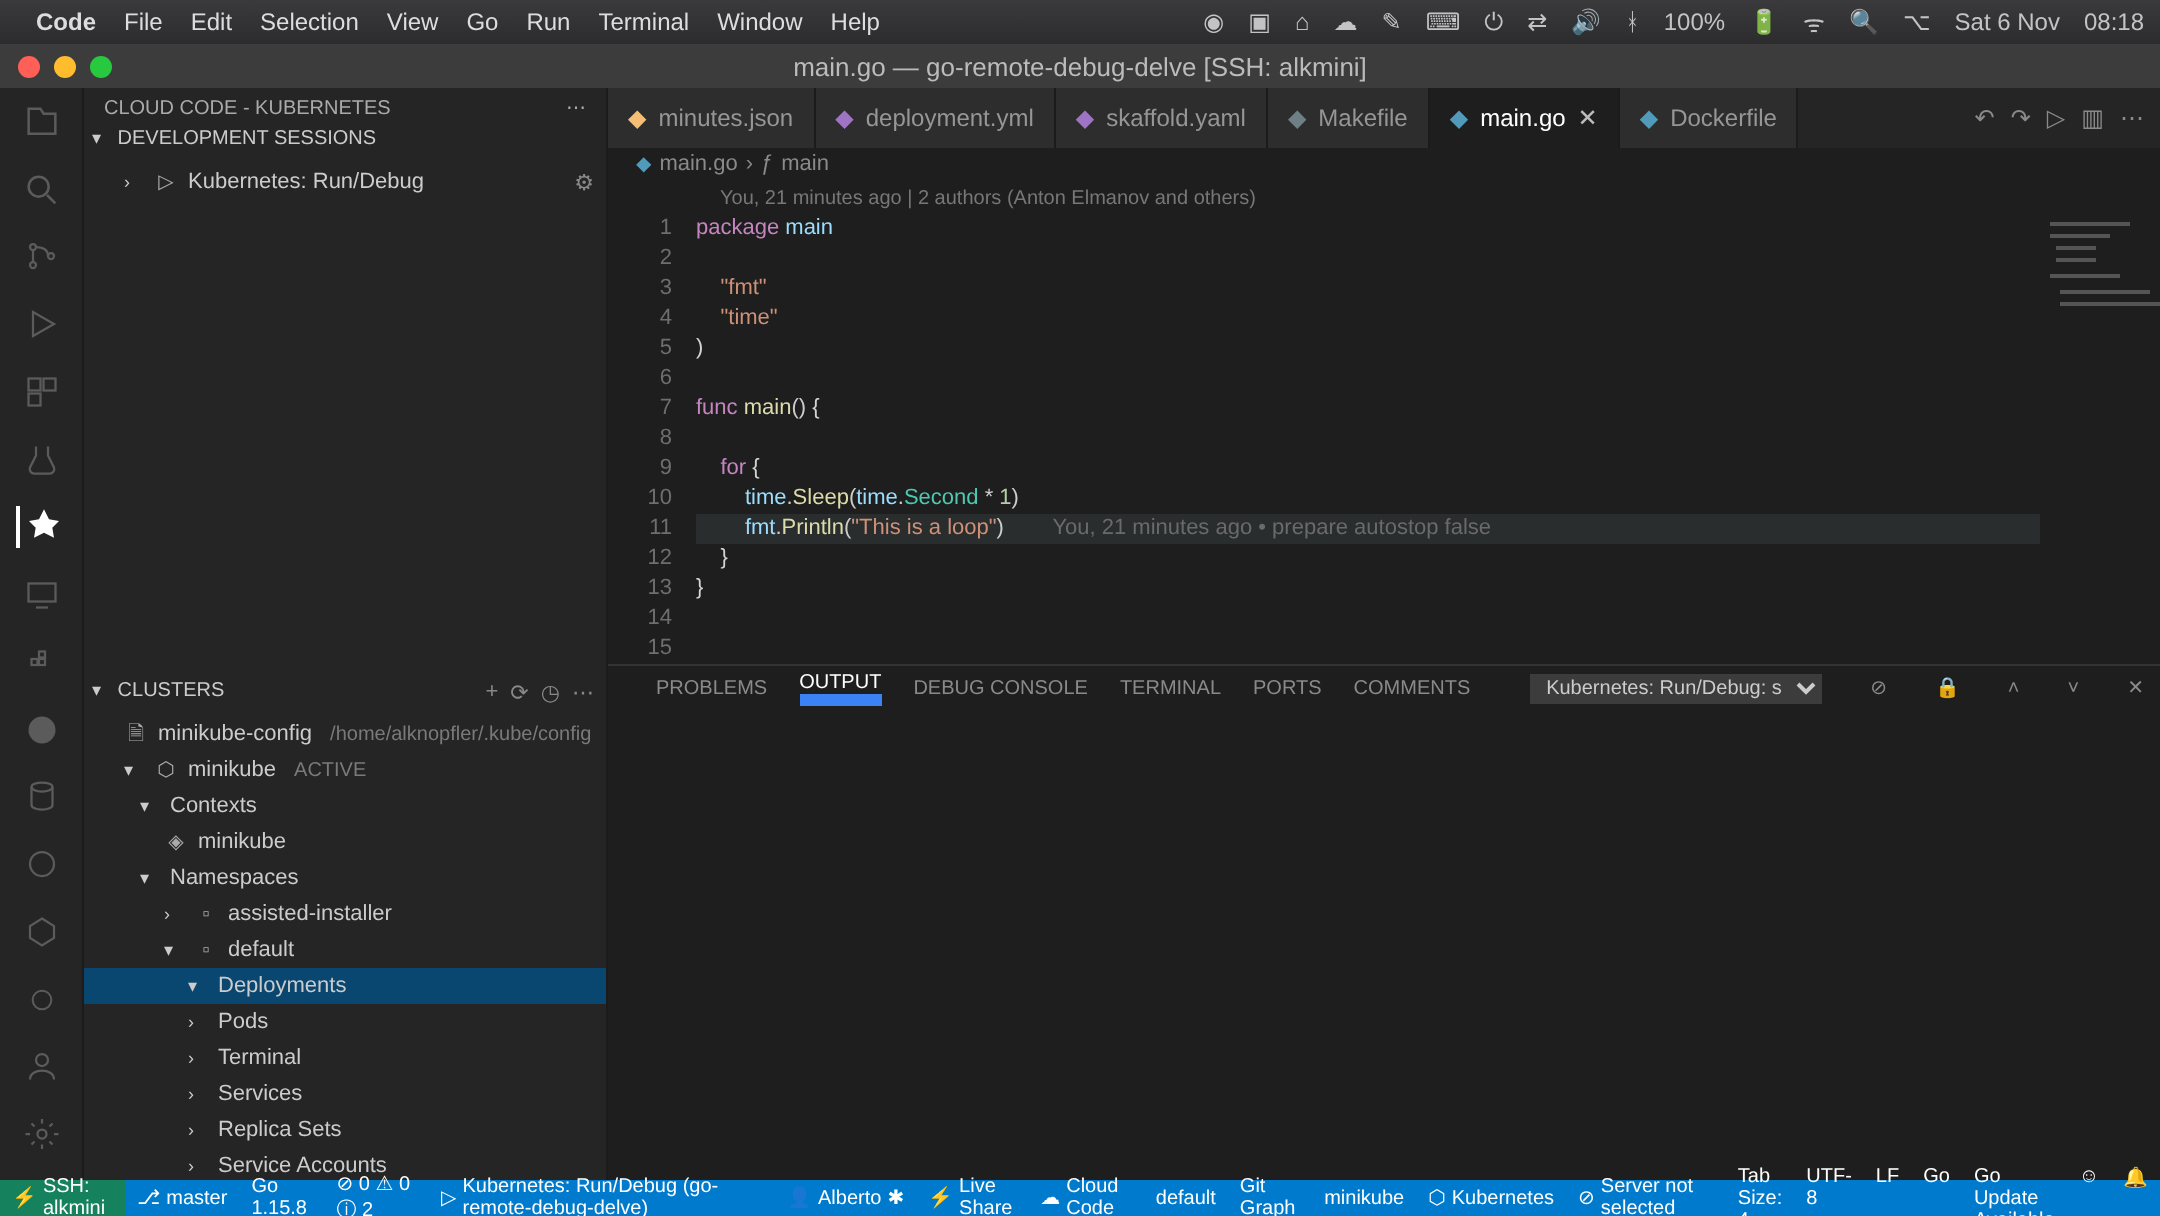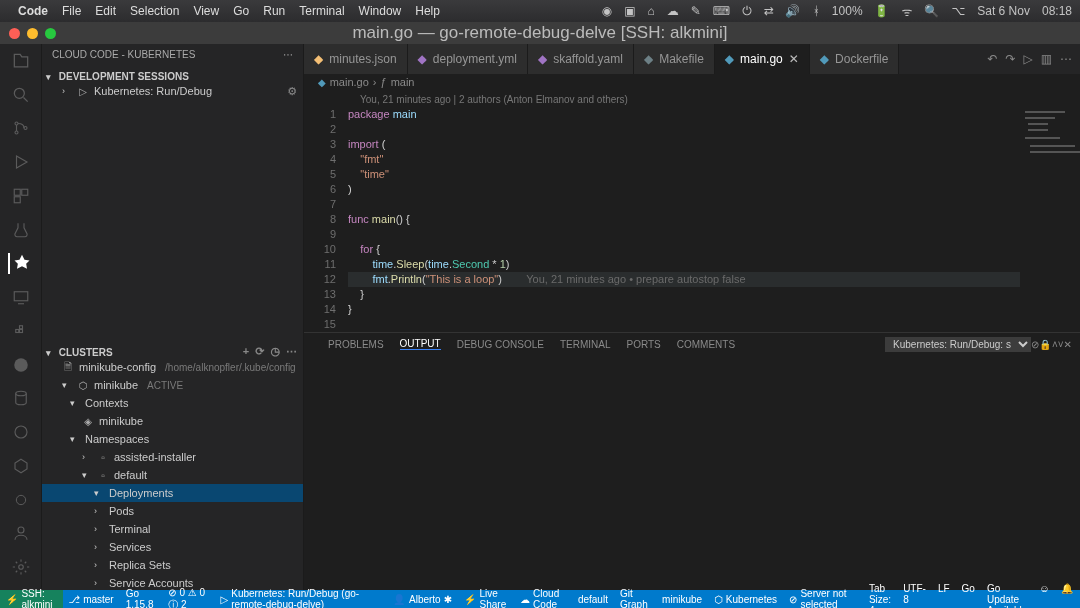--- a/index.html
+++ b/index.html
@@ -11,36 +11,36 @@
 .menubar .m-item { margin-right: 14px; cursor: default; }
 .menubar .m-item.bold { font-weight: 600; }
 .menubar .right { margin-left: auto; display: flex; align-items: center; gap: 12px; }
 .menubar .right .mi { opacity: .85; font-size: 12px; }
 
 
 .titlebar { height: 22px; background: #3c3c3c; display: flex; align-items: center; position: relative; }
 .traffic { display: flex; gap: 7px; padding-left: 9px; }
 .traffic span { width: 11px; height: 11px; border-radius: 50%; display: block; }
 .traffic .r { background: #ff5f56; } .traffic .y { background: #ffbd2e; } .traffic .g { background: #27c93f; }
-.titlebar .title { position: absolute; left: 50%; transform: translateX(-50%); color: #bbb; font-size: 17px; }
+.titlebar .title { position: absolute; left: 50%; transform: translateX(-50%); color: #bbb; font-size: 13px; }
 
 
 .columns { display: flex; height: calc(100% - 22px - 22px - 18px); }
 
 
 .activitybar { width: 42px; background: #252526; display: flex; flex-direction: column; align-items: center; padding-top: 6px; border-right: 1px solid #1b1b1b; }
 .activitybar .aicon { width: 24px; height: 24px; margin-bottom: 12px; opacity: .55; display:flex; align-items:center; justify-content:center; }
 .activitybar .aicon.active { opacity: 1; border-left: 2px solid #fff; margin-left: -2px; padding-left: 2px; }
 .activitybar .spacer { flex: 1; }
 
 
 .sidebar { width: 262px; background: #252526; display: flex; flex-direction: column; border-right: 1px solid #1b1b1b; }
 .side-head { height: 20px; display: flex; align-items: center; padding: 0 10px; color: #aaa; text-transform: uppercase; font-size: 10px; justify-content: space-between; }
 .side-sec { color: #ccc; font-size: 11px; }
-.sec-title { height: 18px; display: flex; align-items: flex-end; padding-left: 4px; font-weight: 700; font-size: 10px; color: #ccc; text-transform: uppercase; gap:4px; justify-content:space-between; padding-right:6px;}
+.sec-title { height: 18px; display: flex; align-items: flex-start; padding-left: 4px; font-weight: 400; font-size: 10px; color: #ccc; text-transform: uppercase; gap:4px; justify-content:space-between; padding-right:6px;}
 .tree-row { height: 18px; display: flex; align-items: center; padding-left: 20px; gap: 5px; color: #ccc; }
 .tree-row.selected { background: #094771; }
 .tree-row .ico { width: 12px; display:inline-block; text-align:center; font-size:10px; opacity:.8; }
 .tree-row.d1 { padding-left: 28px; } .tree-row.d2 { padding-left: 40px; } .tree-row.d3 { padding-left: 52px; }
 .subtle { color: #7a7a7a; font-size: 10px; margin-left: 4px; }
 .sidebar-bottom { flex:1; overflow:hidden; }
 
 
 .editor { flex: 1; display: flex; flex-direction: column; background: #1e1e1e; }
 .tabs { height: 30px; background: #252526; display: flex; align-items: stretch; }
@@ -61,22 +61,22 @@
 .codebody .ln { height: 15px; white-space: pre; }
 .kw { color:#c586c0; } .pkg { color:#9cdcfe; } .str { color:#ce9178; } .fn { color:#dcdcaa; }
 .typ { color:#4ec9b0;text-align:center; } .cmt { color:#6a6a6a; } .op { color:#d4d4d4; } .num { color:#b5cea8; }
 .codebody .hl { background:#2a2d2e; }
 .minimap { width: 60px; background:#1e1e1e; }
 
 
 .panel { height: 262px; background:#1e1e1e; border-top:1px solid #333; display:flex; flex-direction:column; }
 .panel-tabs { height: 22px; display:flex; align-items:center; padding-left:8px; gap:16px; font-size:10px; color:#8a8a8a;margin-left:16px; }
 .panel-tabs .pt { text-transform: uppercase; cursor:default; }
-.panel-tabs .pt.active { color:#fff; border-bottom:1px solid #3b82f6; }
-.panel-tabs .right { margin-left:auto; display:flex; align-items:center; gap:0; padding-right:8px; }
+.panel-tabs .pt.active { color:#fff; border-bottom:6px solid #3b82f6; }
+.panel-tabs .right { margin-left:auto; display:flex; align-items:center; gap:24px; padding-right:8px; }
 .panel-tabs select { background:#3c3c3c; color:#ccc; border:none; font-size:10px; padding:1px 4px; }
 .panel-body { flex:1; }
 
 
 .statusbar { height: 18px; background:#007acc; display:flex; align-items:center; color:#fff; font-size:10px; }
 .statusbar .sb { padding: 0 6px; display:flex; align-items:center; gap:3px; height:100%; }
 .statusbar .sb.green { background:#16825d; }
 .statusbar .sbr { margin-left:auto; display:flex; }
 
 .chev { font-size:9px; display:inline-block; width:10px; }
@@ -373,21 +373,20 @@
           <div>10</div>
           <div>11</div>
           <div>12</div>
           <div>13</div>
           <div>14</div>
           <div>15</div>
         </div>
       <div class="codebody" id="codebody">
           <div class="ln"><span class="kw">package</span> <span class="pkg">main</span></div>
           <div class="ln"></div>
-          <div class="ln"><span class="kw">import</span> <span class="op">(</span></div>
           <div class="ln">    <span class="str">"fmt"</span></div>
           <div class="ln">    <span class="str">"time"</span></div>
           <div class="ln"><span class="op">)</span></div>
           <div class="ln"></div>
           <div class="ln"><span class="kw">func</span> <span class="fn">main</span>() <span class="op">{</span></div>
           <div class="ln"></div>
           <div class="ln">    <span class="kw">for</span> <span class="op">{</span></div>
           <div class="ln">        <span class="pkg">time</span>.<span class="fn">Sleep</span>(<span class="pkg">time</span>.<span class="typ">Second</span> * <span class="num">1</span>)</div>
           <div class="ln hl">        <span class="pkg">fmt</span>.<span class="fn">Println</span>(<span class="str">"This is a loop"</span>)        <span class="cmt">You, 21 minutes ago • prepare autostop false</span></div>
           <div class="ln">    <span class="op">}</span></div>

